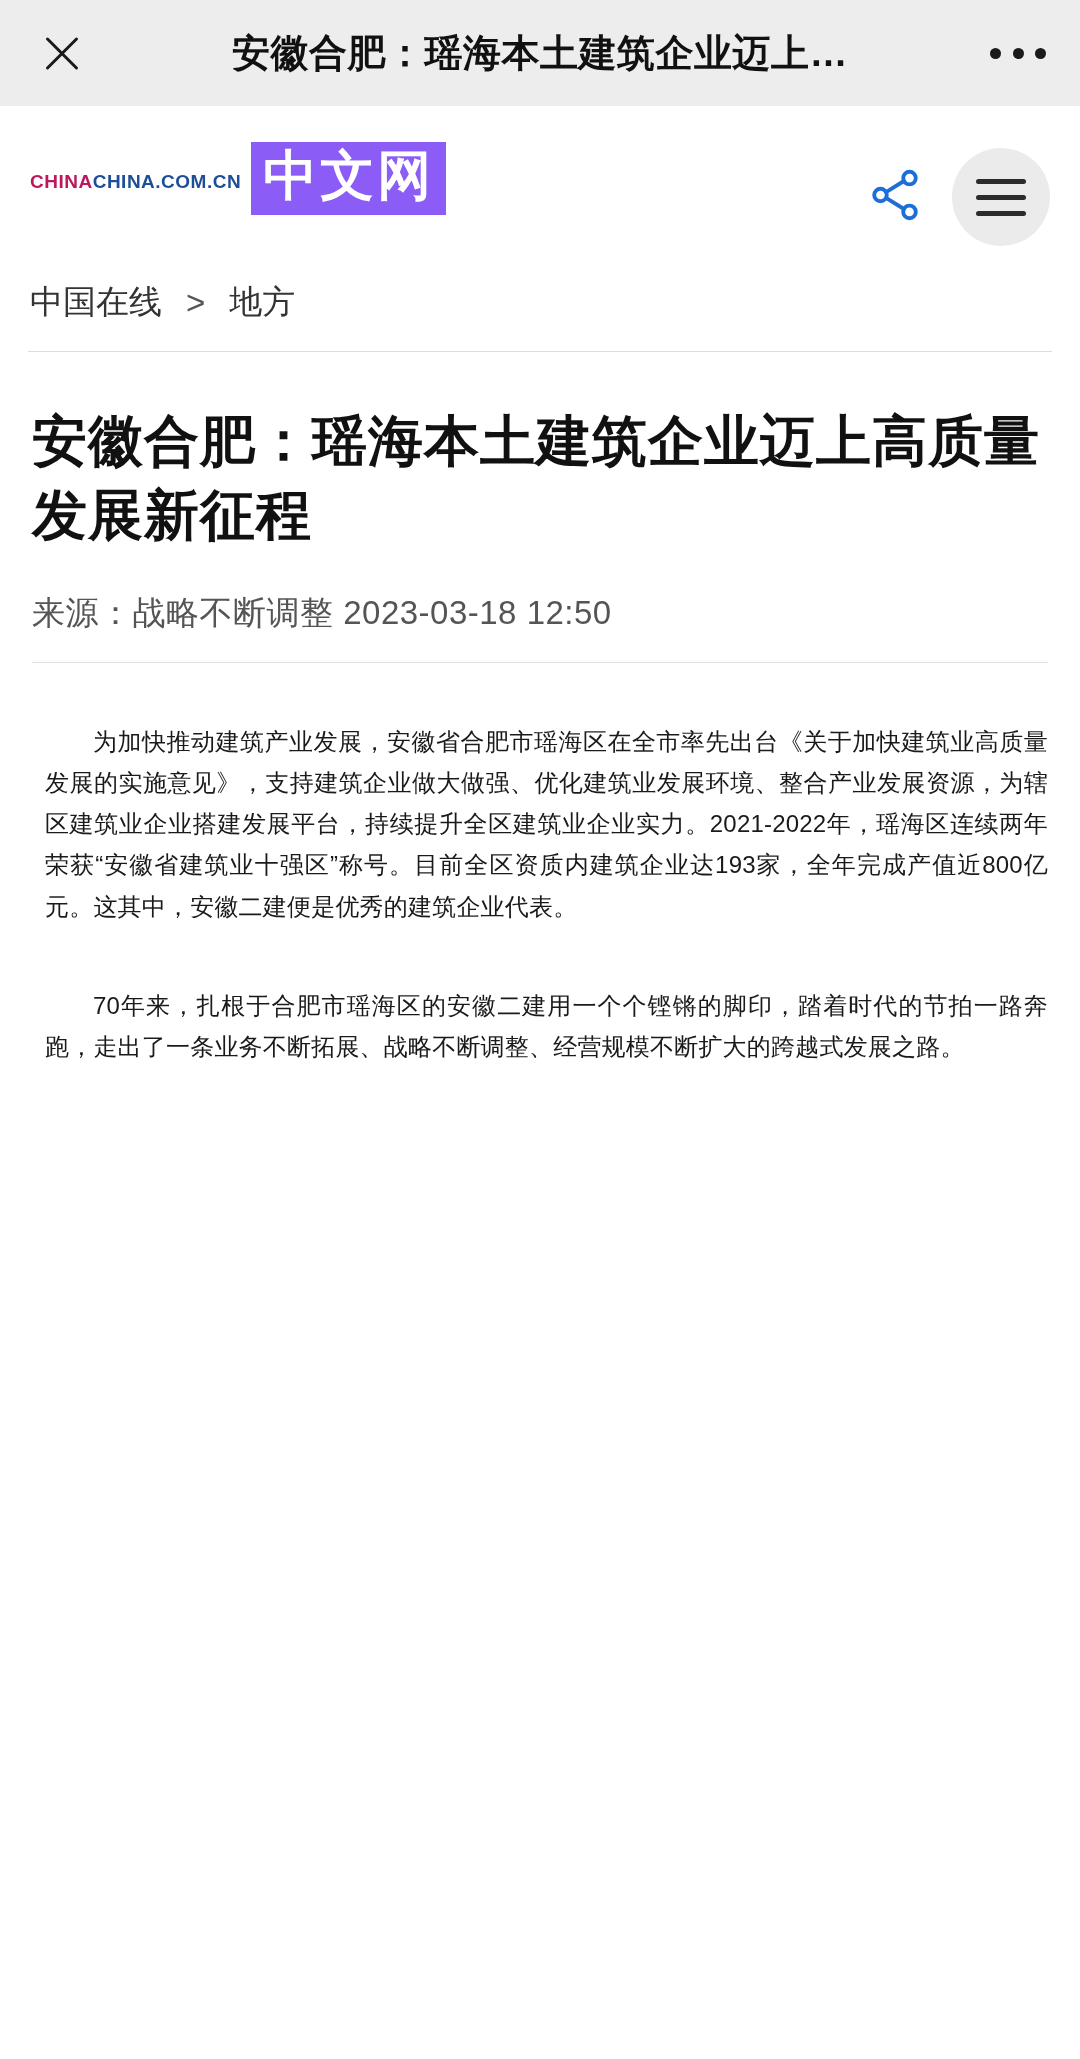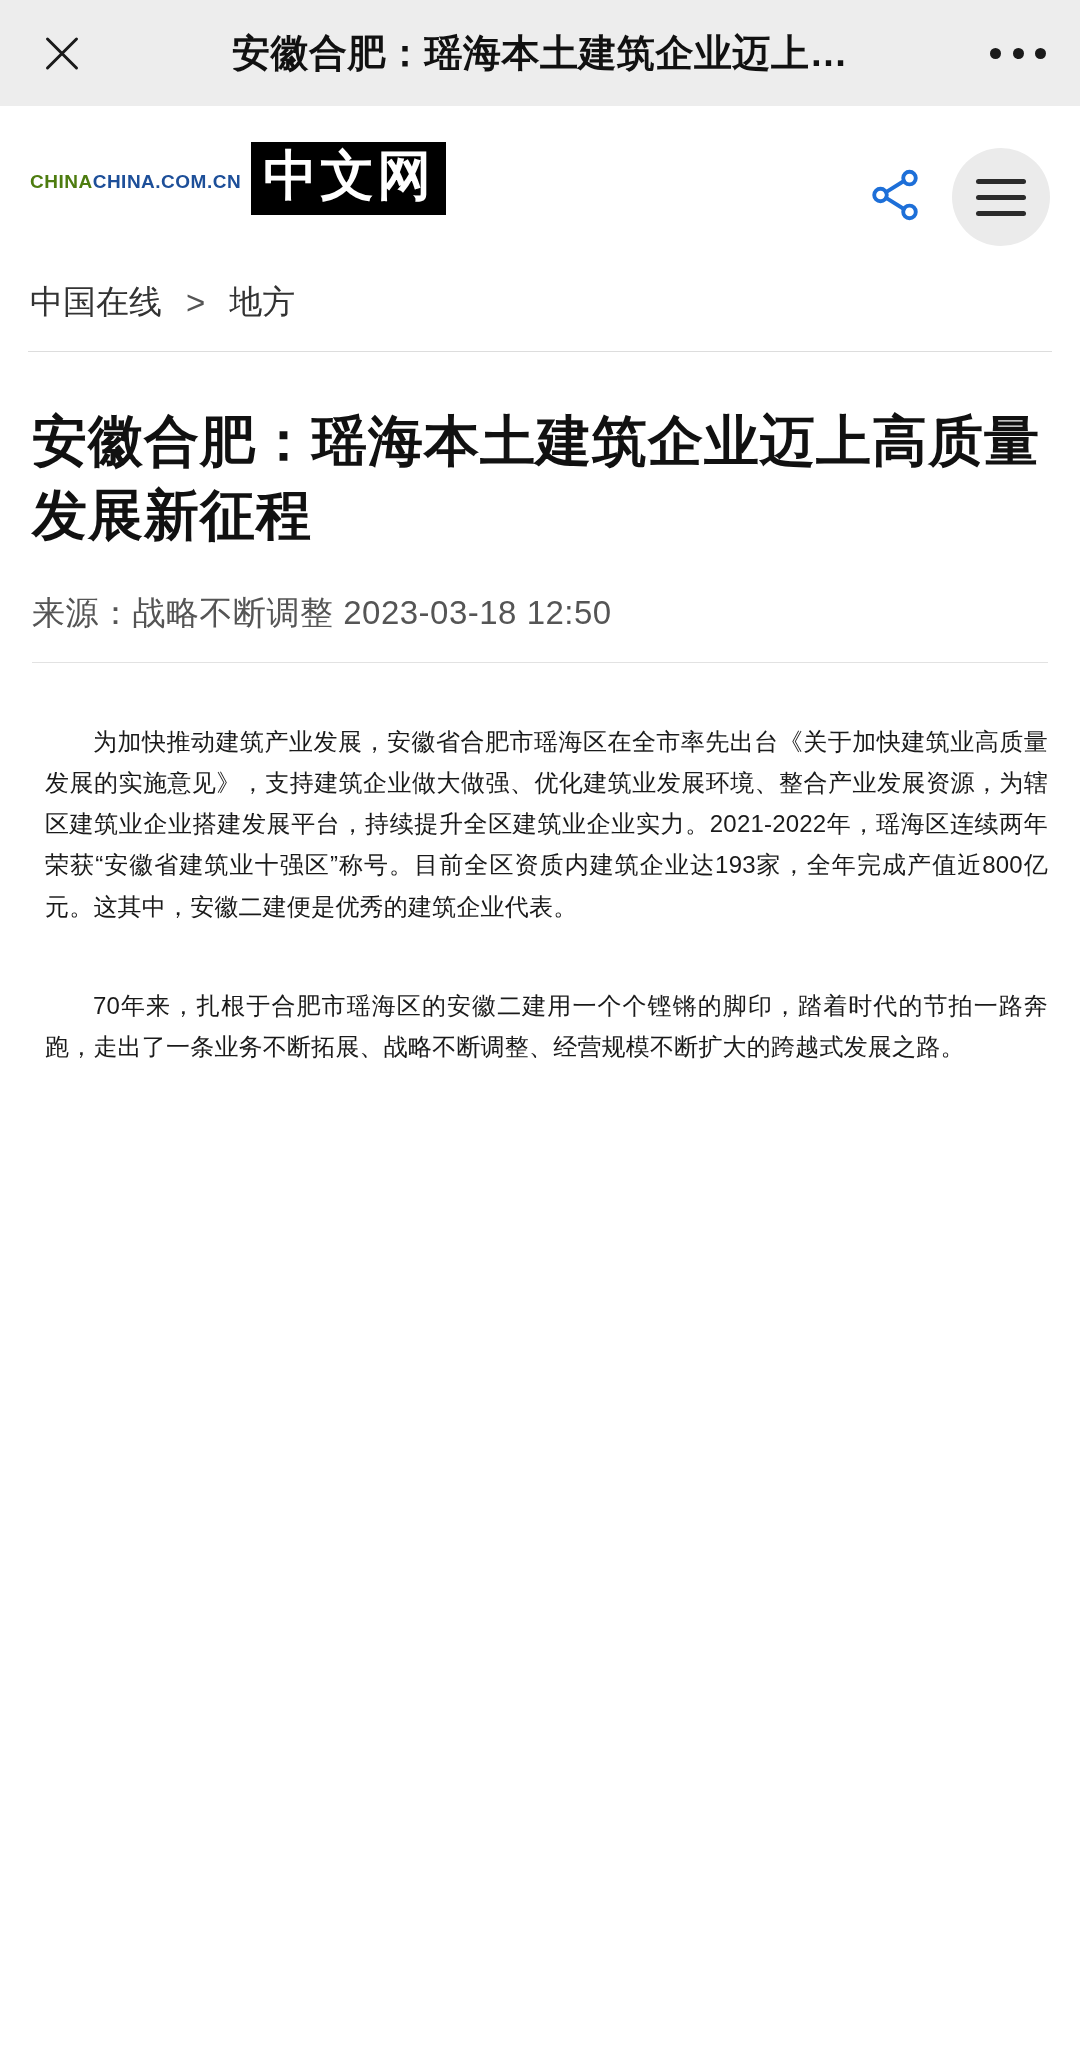--- a/index.html
+++ b/index.html
@@ -98,24 +98,24 @@
     letter-spacing: 2px;
     font-family: "DejaVu Sans", "Liberation Sans", sans-serif;
   }
   .logo-cn-sub {
     margin-top: 7px;
     font-size: 19px;
     font-weight: bold;
     letter-spacing: 0.5px;
     color: #1d4f99;
   }
-  .logo-cn-sub .red { color: #4d7c0f; }
+  .logo-cn-sub .red { color: #be185d; }
   .logo-box {
     margin-left: 10px;
-    background: #000000;
+    background: #8b5cf6;
     color: #ffffff;
     font-size: 54px;
     font-weight: bold;
     letter-spacing: 3px;
     padding: 6px 12px 10px 12px;
     line-height: 1.05;
     font-family: "DejaVu Sans", "Liberation Sans", sans-serif;
   }
 
   .header-actions {

